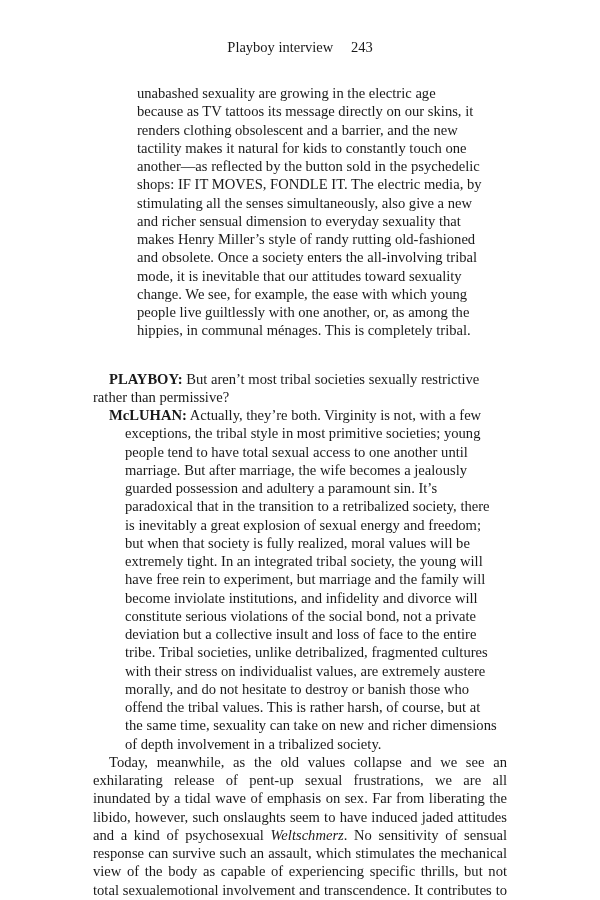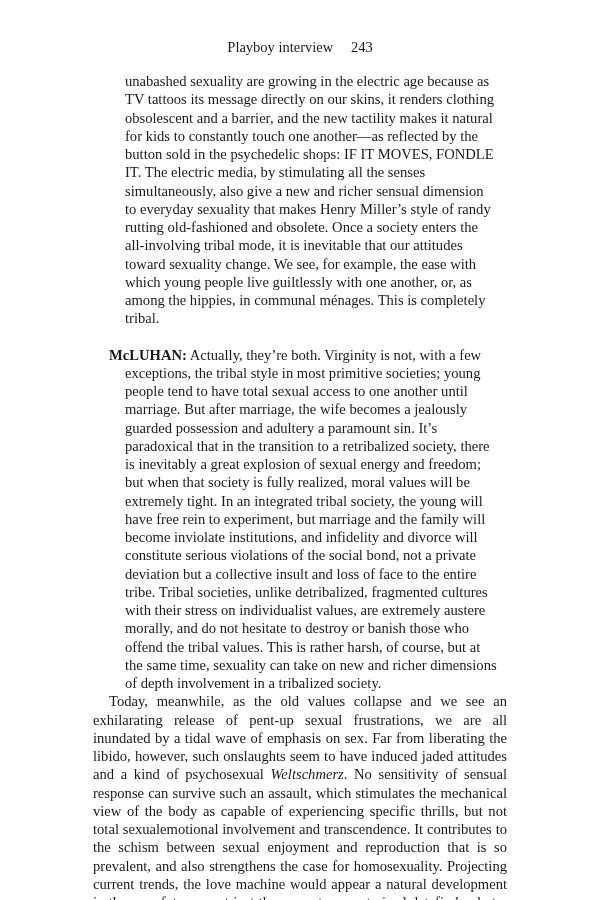--- a/index.html
+++ b/index.html
@@ -3,21 +3,21 @@
 <meta charset="utf-8">
 <style>
   html, body { margin: 0; padding: 0; background: #ffffff; }
   body { width: 600px; height: 900px; position: relative; overflow: hidden;
          font-family: "Liberation Serif", "DejaVu Serif", serif; color: #1a1a1a; }
   .header { position: absolute; top: 28px; left: 0; width: 600px; text-align: center;
             font-size: 14.5px; margin-top: 11px; }
   .header .title { margin-right: 14px; }
   .page { position: absolute; top: 72px; left: 93px; width: 414px; font-size: 14.6px; line-height: 18.25px; }
   .block { margin-left: 32px; margin-right: 10px; }
-  .block p { margin: 0; }
+  .block p { margin: 12px; }
   .gap { height: 18px; }
   .q { margin: 0; text-indent: 16px; }
   .spk { font-weight: bold; }
   .ans { margin: 0 0 0 32px; text-indent: -16px; padding-right: 10px; }
   .just { margin: 0; text-indent: 16px; text-align: justify; }
   .just em { }
 </style>
 </head>
 <body>
 
@@ -26,17 +26,18 @@
   <span>243</span>
 </div>
 
 <div class="page">
   <div class="block">
     <p>unabashed sexuality are growing in the electric age because as TV tattoos its message directly on our skins, it renders clothing obsolescent and a barrier, and the new tactility makes it natural for kids to constantly touch one another—as reflected by the button sold in the psychedelic shops: IF IT MOVES, FONDLE IT. The electric media, by stimulating all the senses simultaneously, also give a new and richer sensual dimension to everyday sexuality that makes Henry Miller’s style of randy rutting old-fashioned and obsolete. Once a society enters the all-involving tribal mode, it is inevitable that our attitudes toward sexuality change. We see, for example, the ease with which young people live guiltlessly with one another, or, as among the hippies, in communal ménages. This is completely tribal.</p>
   </div>
 
   <div class="gap"></div>
 
+  <p class="q"><span class="spk">PLAYBOY:</span><span> But aren’t most tribal societies sexually restrictive rather than permissive?</span></p>
 
   <p class="ans"><span class="spk">McLUHAN:</span><span> Actually, they’re both. Virginity is not, with a few exceptions, the tribal style in most primitive societies; young people tend to have total sexual access to one another until marriage. But after marriage, the wife becomes a jealously guarded possession and adultery a paramount sin. It’s paradoxical that in the transition to a retribalized society, there is inevitably a great explosion of sexual energy and freedom; but when that society is fully realized, moral values will be extremely tight. In an integrated tribal society, the young will have free rein to experiment, but marriage and the family will become inviolate institutions, and infidelity and divorce will constitute serious violations of the social bond, not a private deviation but a collective insult and loss of face to the entire tribe. Tribal societies, unlike detribalized, fragmented cultures with their stress on individualist values, are extremely austere morally, and do not hesitate to destroy or banish those who offend the tribal values. This is rather harsh, of course, but at the same time, sexuality can take on new and richer dimensions of depth involvement in a tribalized society.</span></p>
 
   <p class="just"><span>Today, meanwhile, as the old values collapse and we see an exhilarating release of pent-up sexual frustrations, we are all inundated by a tidal wave of emphasis on sex. Far from liberating the libido, however, such onslaughts seem to have induced jaded attitudes and a kind of psychosexual </span><em>Weltschmerz</em><span>. No sensitivity of sensual response can survive such an assault, which stimulates the mechanical view of the body as capable of experiencing specific thrills, but not total sexualemotional involvement and transcendence. It contributes to the schism between sexual enjoyment and reproduction that is so prevalent, and also strengthens the case for homosexuality. Projecting current trends, the love machine would appear a natural development in the near future—not just the current computerized datefinder, but a machine whereby ultimate</span></p>
 </div>
 
 </body></html>

